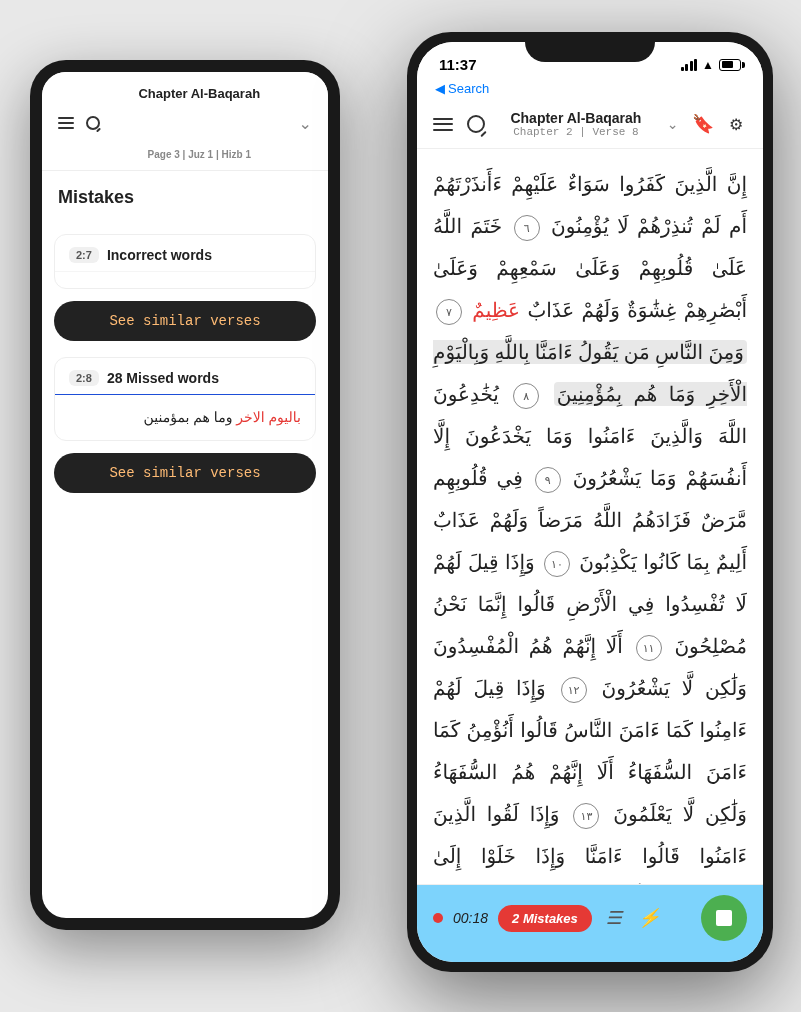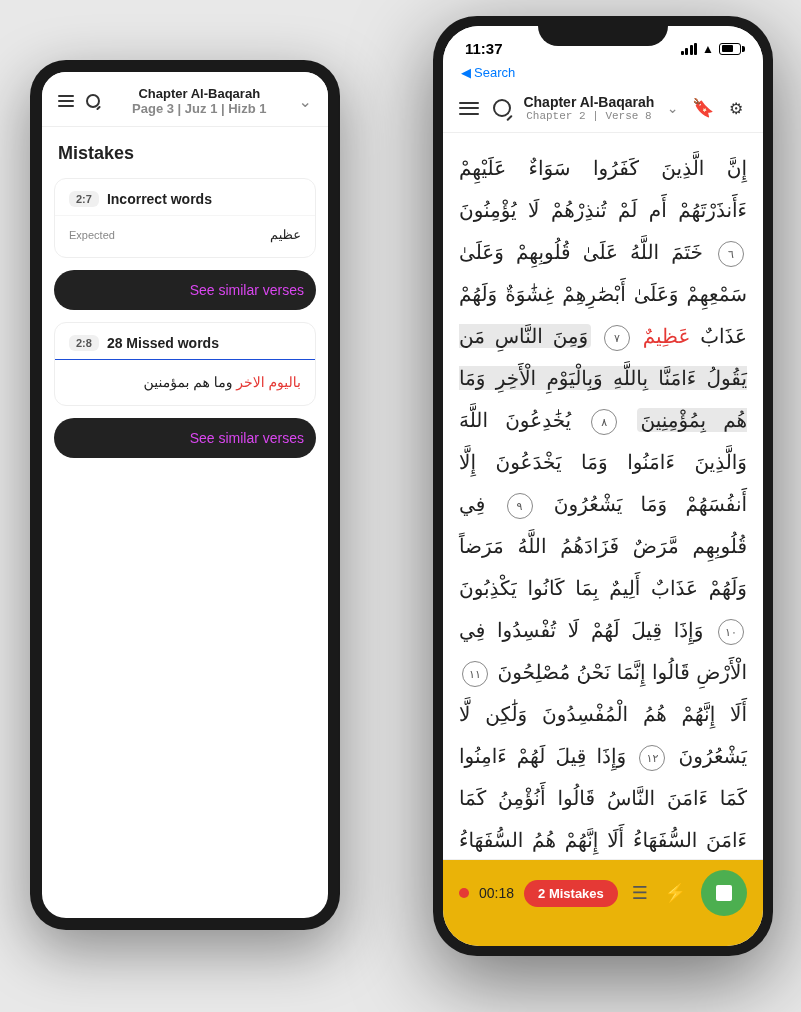--- a/index.html
+++ b/index.html
@@ -63,21 +63,21 @@
 
     .back-mistakes-title {
       font-size: 18px;
       font-weight: 700;
       color: #222;
       padding: 16px 16px 10px;
     }
 
     
     .mistake-card {
-      margin: 4px 12px 12px;
+      margin: 16px 12px 12px;
       background: #fff;
       border-radius: 12px;
       border: 1px solid #eee;
       overflow: hidden;
     }
 
     .mistake-card-header {
       padding: 12px 14px 8px;
       display: flex;
       align-items: center;
@@ -127,28 +127,29 @@
 
     .mistake-value.red {
       color: #e53935;
     }
 
     .see-similar-btn {
       display: block;
       width: calc(100% - 24px);
       margin: 0 12px 12px;
       background: #222;
-      color: #d946ef;
+      color: #fdba74;
       border: none;
       border-radius: 25px;
       padding: 12px;
       font-size: 14px;
       font-weight: 500;
-      text-align: right;
+      text-align: center;
       cursor: pointer;
+      font-family: Liberation Mono, monospace;
     }
 
     .missed-words-box {
       padding: 10px 14px;
       border-top: 1px solid #1d4ed8;
     }
 
     .missed-text {
       direction: rtl;
       text-align: right;
@@ -158,22 +159,22 @@
     }
 
     .missed-text .highlight {
       color: #e53935;
     }
 
     
     .phone-front {
       position: absolute;
       right: 28px;
-      top: 16px;
-      width: 340px;
+      top: 32px;
+      width: 366px;
       height: 940px;
       background: #1a1a1a;
       border-radius: 44px;
       box-shadow: 0 24px 80px rgba(0,0,0,0.5);
       z-index: 2;
       overflow: hidden;
     }
 
     .phone-front-notch {
       position: absolute;
@@ -355,26 +356,27 @@
       border: 1.5px solid #888;
       font-size: 11px;
       color: #555;
       margin: 0 3px;
       vertical-align: middle;
       font-family: sans-serif;
     }
 
     
     .bottom-bar {
-      background: #eab308;
+      background: #7dd3fc;
       border-top: 1px solid #eee;
-      padding: 10px 16px 30px;
+      padding: 10px 16px 21px;
       display: flex;
       align-items: center;
       gap: 10px;
+      font-style: italic;
     }
 
     .recording-dot {
       width: 10px;
       height: 10px;
       background: #e53935;
       border-radius: 50%;
     }
 
     .recording-time {
@@ -518,38 +520,34 @@
     <div class="back-header">
       <div class="back-header-top">
         <div class="sm-hamburger">
           <span></span>
             <span></span>
             <span></span>
         </div>
         <div class="sm-search"></div>
         <div class="back-header-chapter">
           <div>Chapter Al-Baqarah</div>
-          <div style="font-size:13px;color:#888;">Page 3 | Juz 1 | Hizb 1</div>
+          <div style="font-size:10px;color:#888;margin-top:48px;">Page 3 | Juz 1 | Hizb 1</div>
         </div>
         <div style="font-size:16px;color:#888;">⌄</div>
       </div>
     </div>
 
     <div class="back-mistakes-title">Mistakes</div>
 
     <div class="mistake-card">
       <div class="mistake-card-header">
         <span class="mistake-badge">2:7</span>
         <span class="mistake-type">Incorrect words</span>
       </div>
       <div class="mistake-details">
-        <div class="mistake-row">
-          <span class="mistake-label">Expected</span>
-          <span class="mistake-value">عظيم</span>
-        </div>
       </div>
     </div>
 
     <button class="see-similar-btn">See similar verses</button>
 
     <div class="mistake-card">
       <div class="mistake-card-header">
         <span class="mistake-badge">2:8</span>
         <span class="mistake-type">28 Missed words</span>
       </div>

